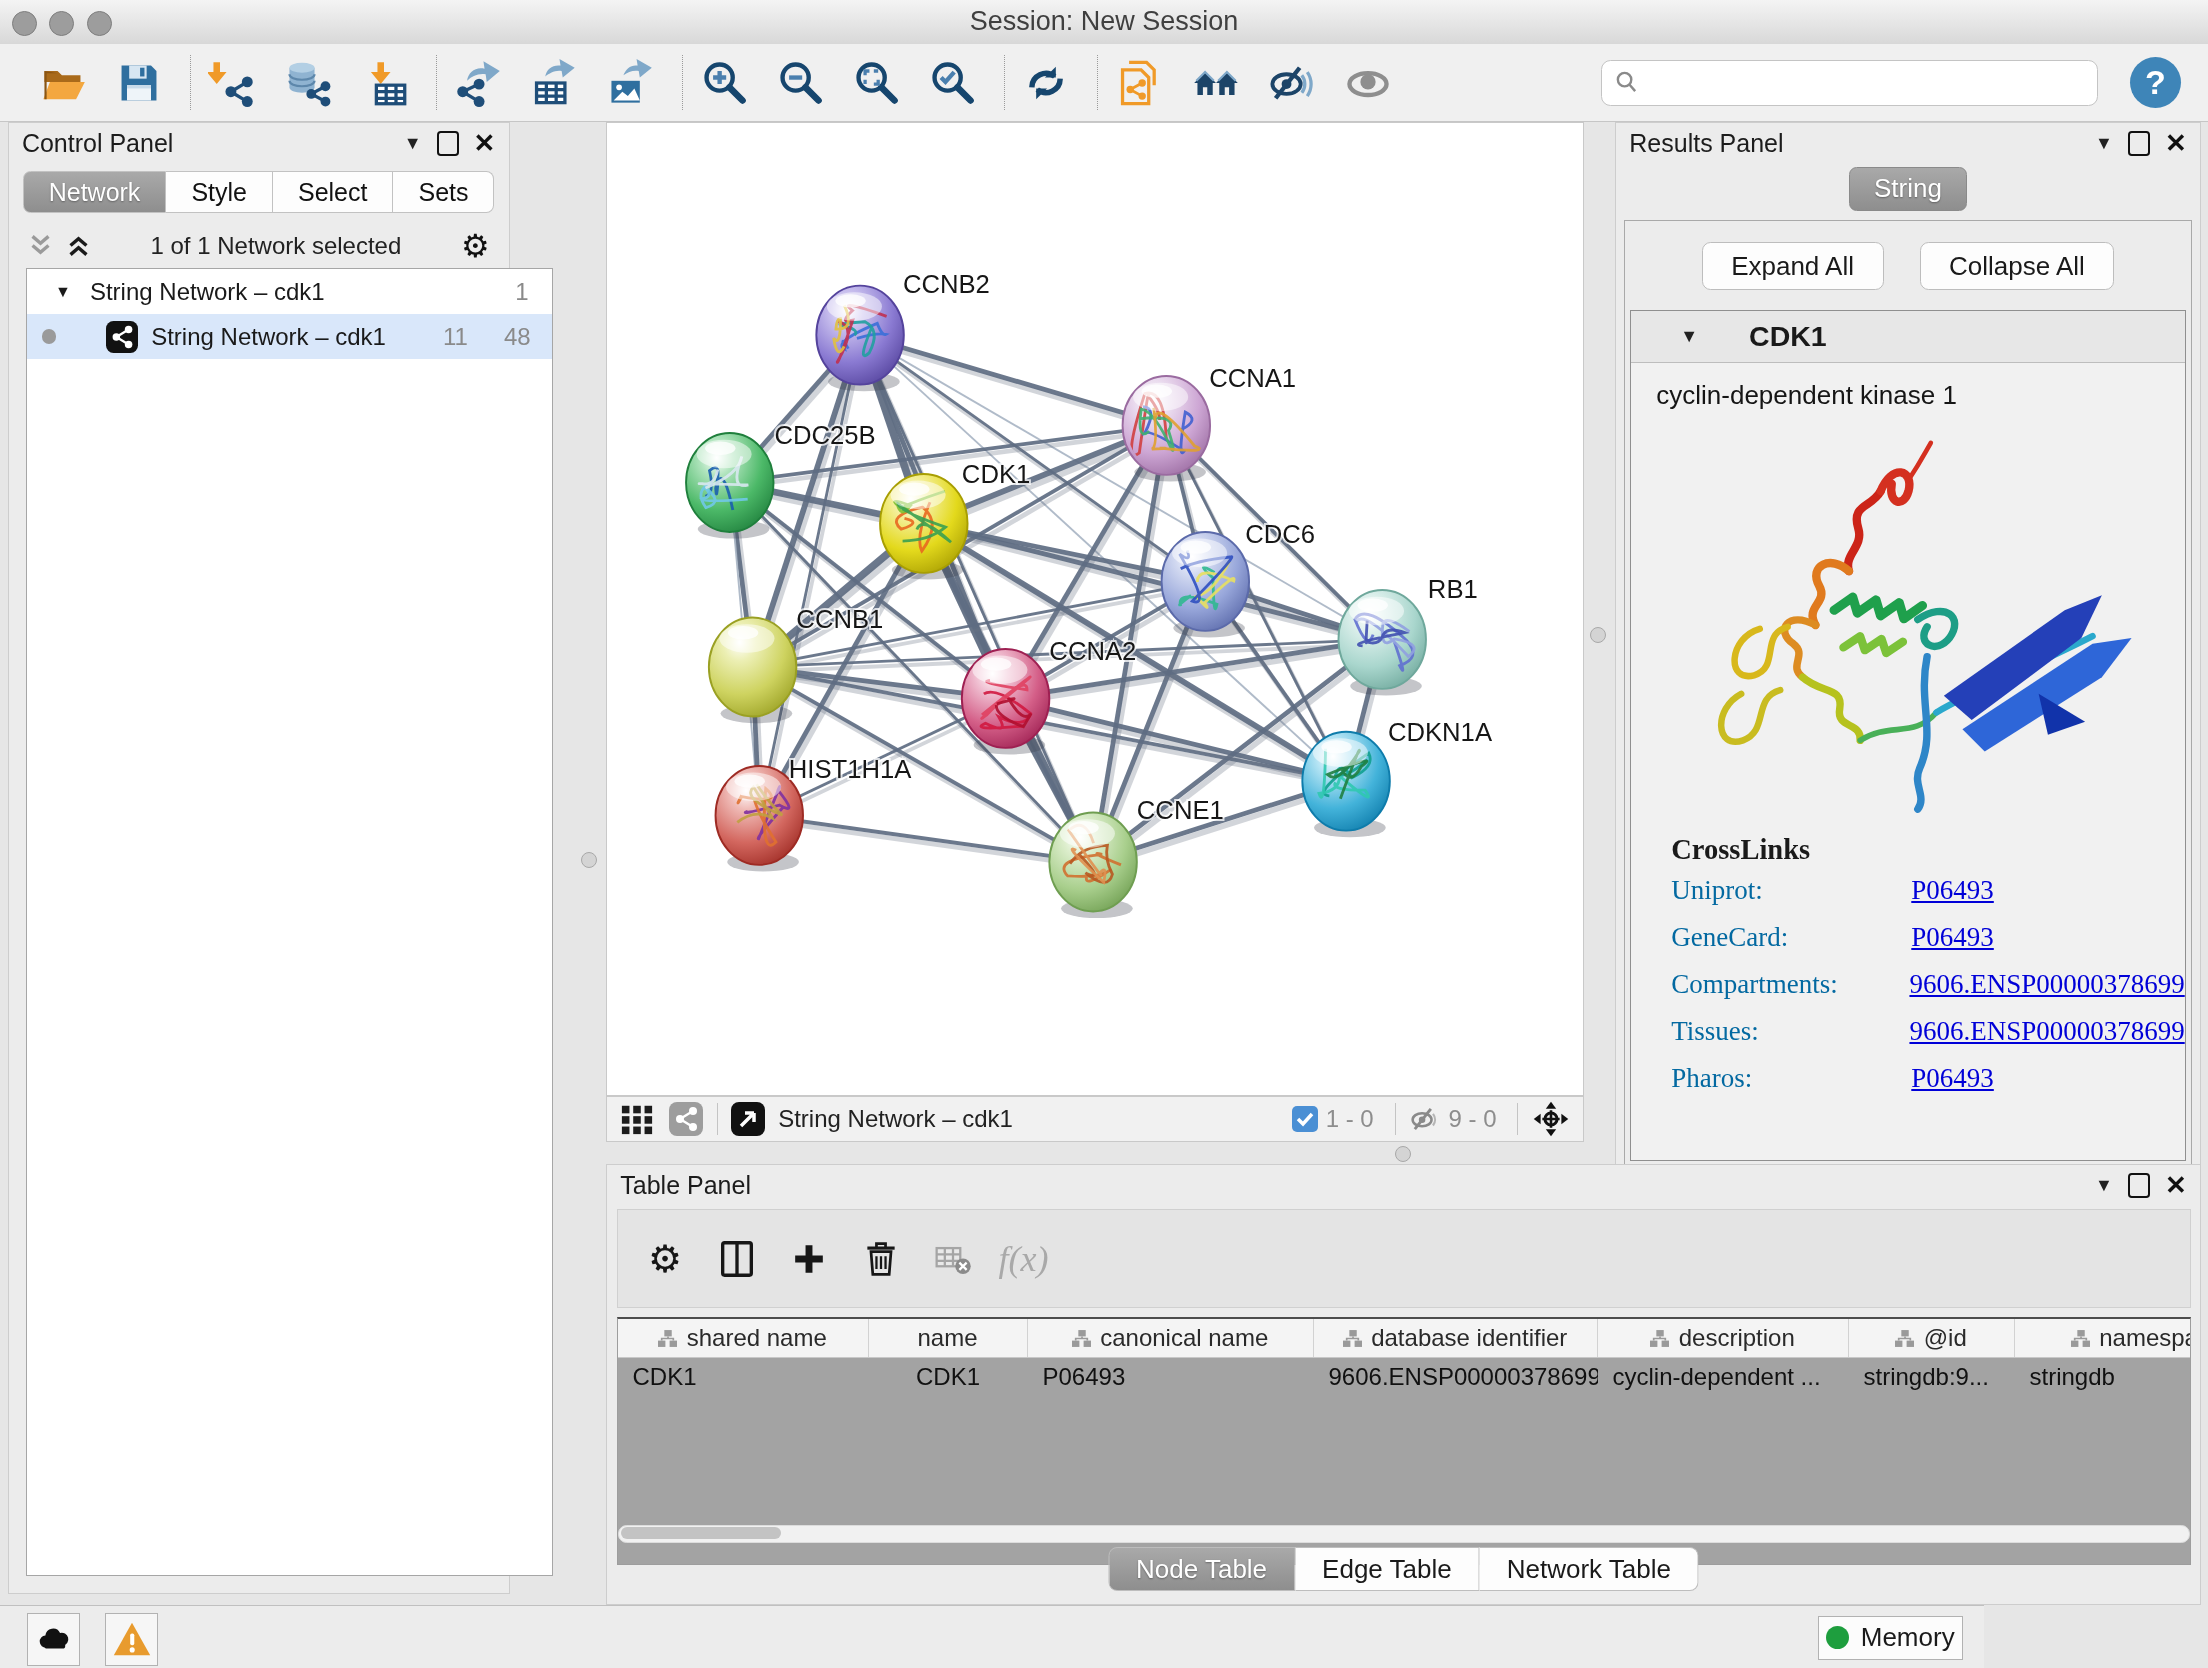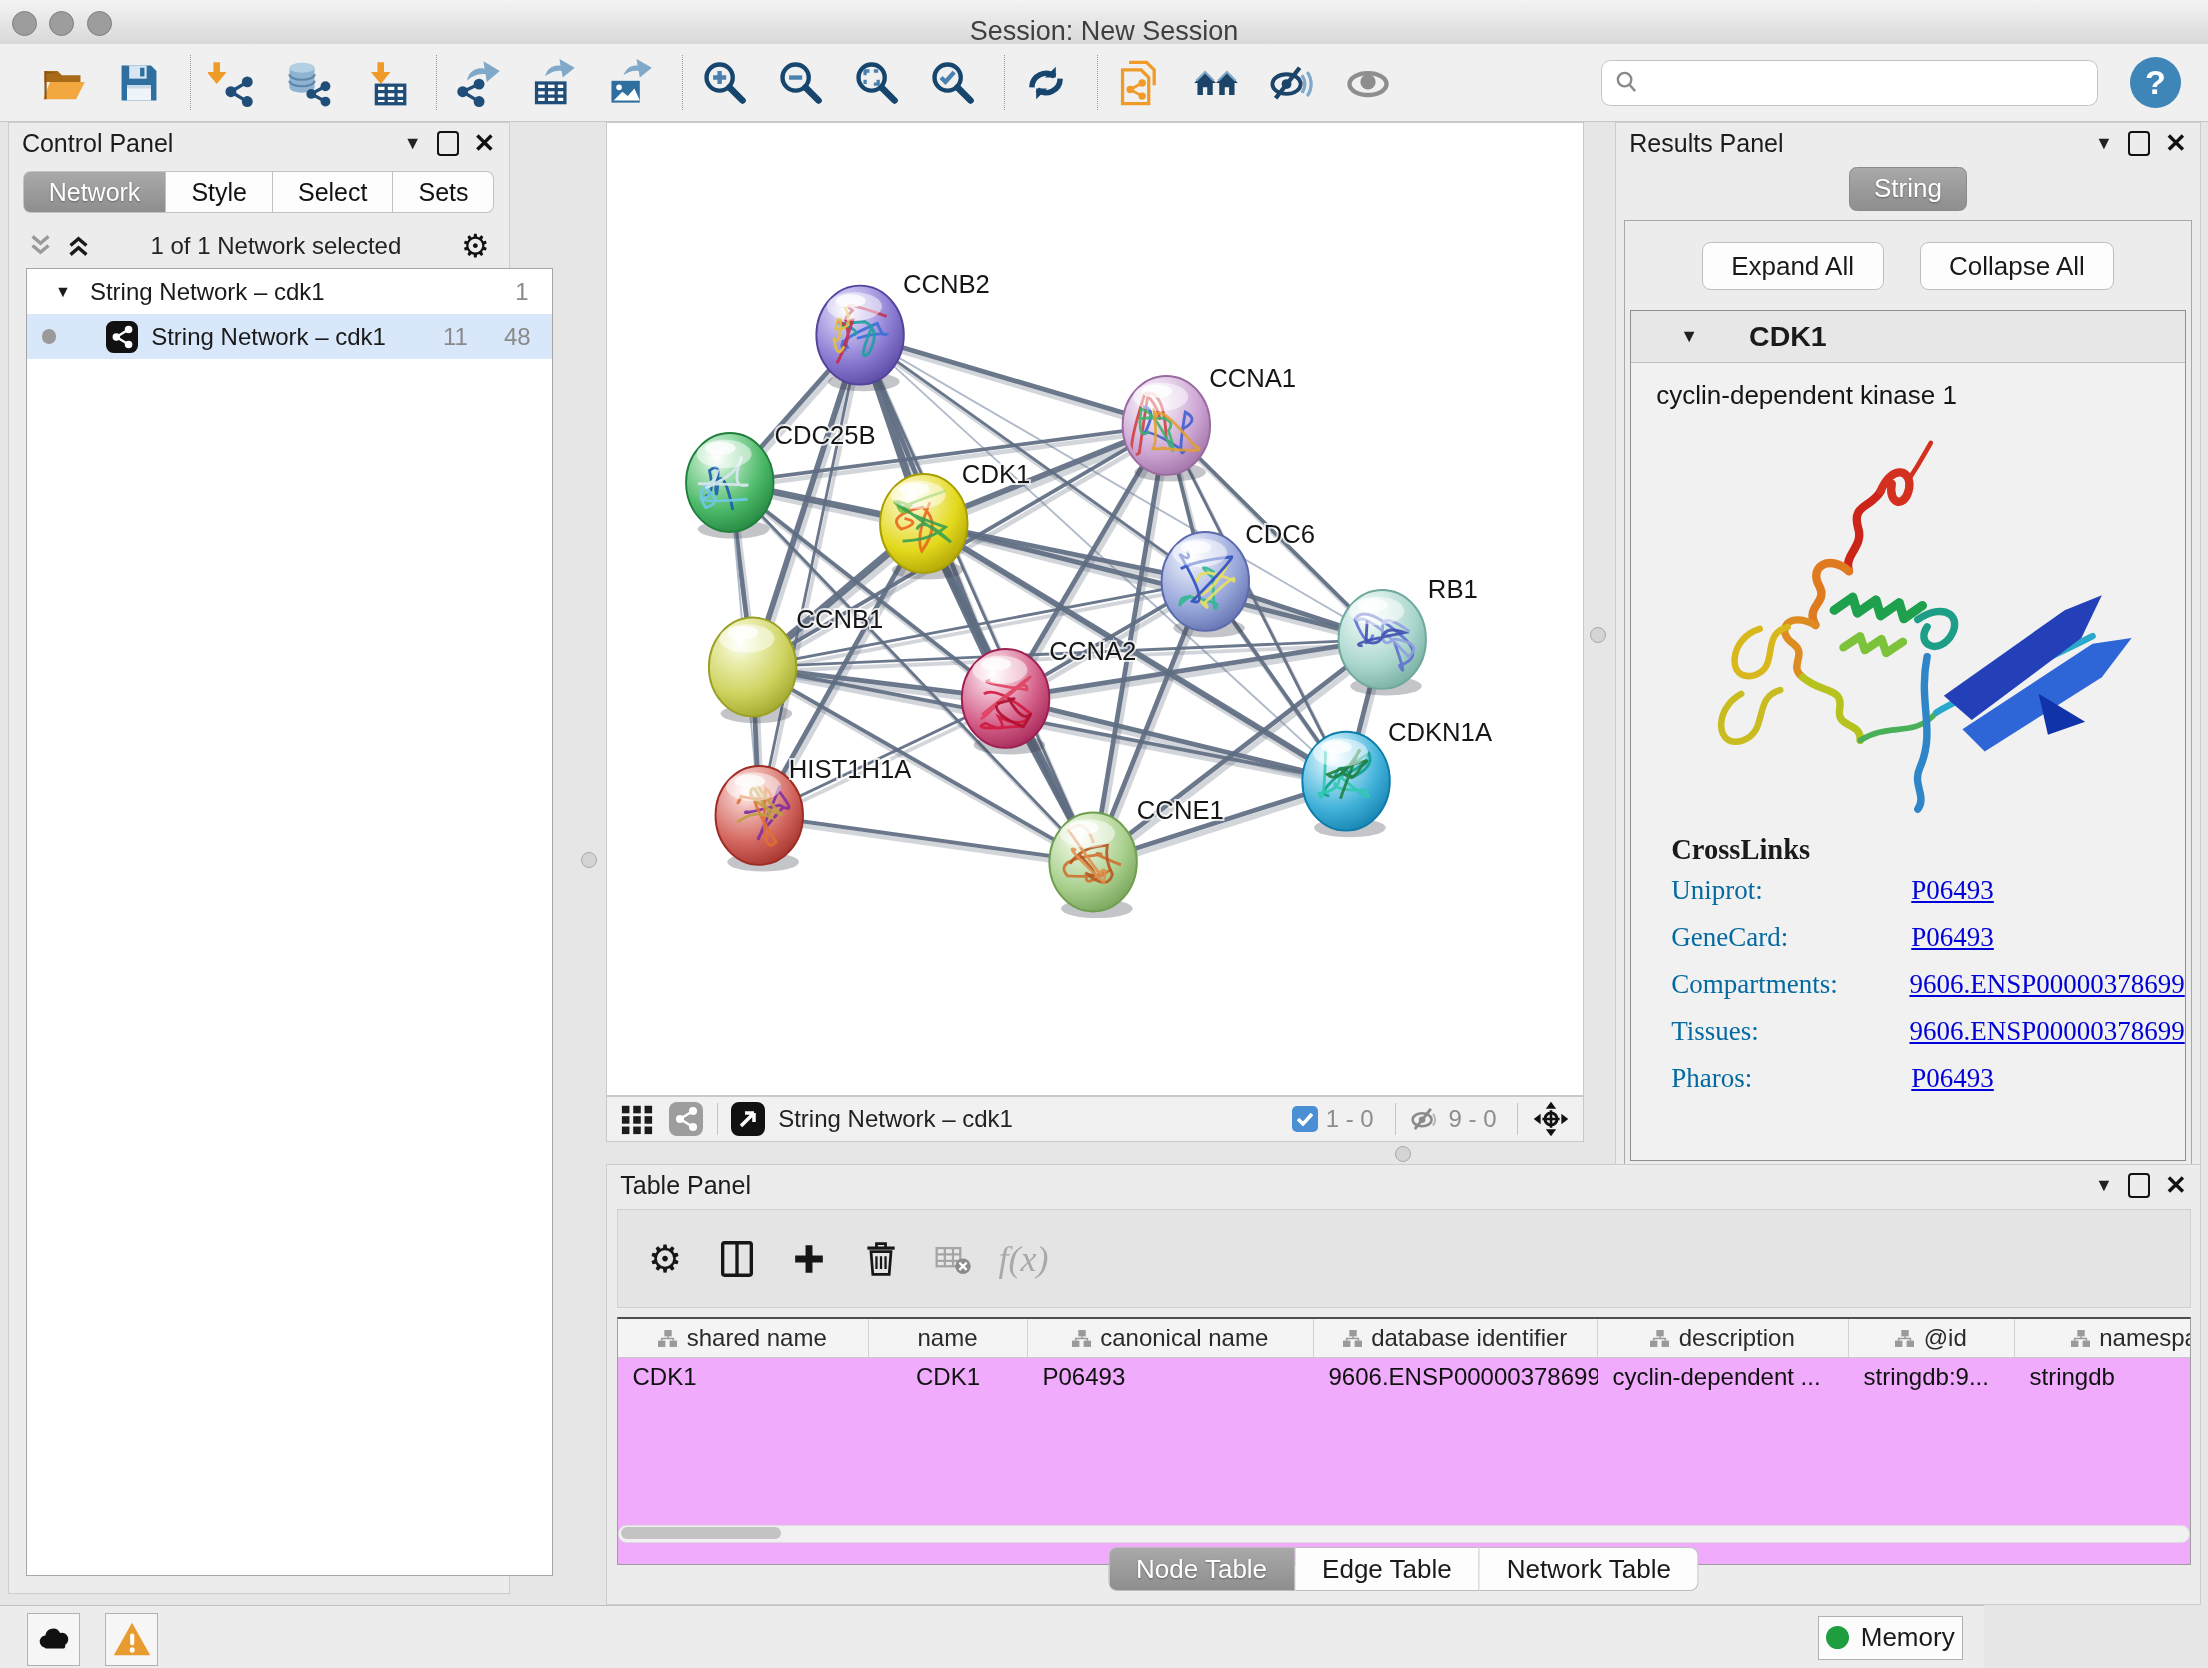--- a/index.html
+++ b/index.html
@@ -2,21 +2,21 @@
 <html style="font-size:15px"><head>
 <meta charset="utf-8">
 <style>
   html,body{margin:0;padding:0;}
   body{width:2208px;height:1668px;background:#e6e6e6;font-family:"Liberation Sans",sans-serif;color:#1a1a1a;position:relative;overflow:hidden;}
   .abs{position:absolute;}
 
   
   .titlebar{left:0;top:0;width:2208px;height:44px;background:linear-gradient(#f4f4f4,#d8d8d8);border-bottom:1px solid #b2b2b2;}
   .tlight{position:absolute;top:10.5px;width:23px;height:23px;border-radius:50%;background:#9d9d9d;border:1px solid #7e7e7e;}
-  .wintitle{position:absolute;top:16px;left:0;width:100%;text-align:center;font-size:27px;color:#3f3f3f;}
+  .wintitle{position:absolute;top:6px;left:0;width:100%;text-align:center;font-size:27px;color:#3f3f3f;}
 
   
   .toolbar{left:0;top:44px;width:2208px;height:78px;background:#f0f0f0;border-bottom:1px solid #c6c6c6;display:flex;align-items:center;padding-left:36px;box-sizing:border-box;}
   .tbtn{width:53px;height:53px;display:flex;align-items:center;justify-content:center;margin-right:23px;border-radius:5.7px;}
   .tsep{width:0;height:55px;border-left:1.9px dotted #9a9a9a;margin:0 15px 0 1.9px;}
   .searchbox{margin-left:auto;width:472px;height:44px;background:#fff;border:1px solid #c4c4c4;border-radius:9.5px;display:flex;align-items:center;padding:0 11.4px;}
   .searchbox input{border:none;outline:none;font-size:23px;flex:1;margin-left:9.5px;font-family:"Liberation Sans",sans-serif;background:transparent;}
   .helpbtn{width:51px;height:51px;border-radius:50%;background:#3e85b8;color:#fff;font-size:34px;font-weight:bold;display:flex;align-items:center;justify-content:center;margin:0 27px 0 32px;}
 
   
@@ -68,21 +68,21 @@
   .xrow{display:flex;font-size:27px;margin-bottom:16px;}
   .xrow .xl{width:240px;color:#0369a1;}
   .xrow .xv{color:#0000d8;text-decoration:underline;}
 
   
   .tpanel{left:606px;top:1164px;width:1595px;height:441px;}
   .ttools{position:absolute;left:9.5px;right:9.5px;top:44px;height:99px;background:#e4e4e4;border:1px solid #d0d0d0;display:flex;align-items:center;padding-left:21px;box-sizing:border-box;}
   .ttbtn{width:53px;height:53px;display:flex;align-items:center;justify-content:center;margin-right:19px;}
   .fx{font-family:"Liberation Serif",serif;font-style:italic;font-size:36px;color:#a9a9a9;}
   .tgear{font-size:38px;color:#161616;line-height:1;}
-  .tablebox{position:absolute;left:9.5px;right:9.5px;top:152px;height:245px;background:#f0abfc;border:1px solid #9d9d9d;border-top:2.9px solid #4d4d4d;overflow:hidden;}
+  .tablebox{position:absolute;left:9.5px;right:9.5px;top:152px;height:245px;background:#a3a3a3;border:1px solid #9d9d9d;border-top:2.9px solid #4d4d4d;overflow:hidden;}
   .thead{display:grid;grid-template-columns:251px 159px 286px 284px 251px 166px 266px;height:38px;background:#f4f4f4;border-bottom:1px solid #c8c8c8;}
   .th{display:flex;align-items:center;justify-content:center;gap:9.5px;font-size:24px;color:#2a2a2a;border-right:1px solid #d2d2d2;overflow:hidden;white-space:nowrap;}
   .trowd{display:grid;grid-template-columns:251px 159px 286px 284px 251px 166px 266px;height:38px;}
   .td{font-size:24px;padding-left:15px;display:flex;align-items:center;overflow:hidden;white-space:nowrap;color:#111;}
   .td.center{justify-content:center;padding-left:0;}
   .hscroll{position:absolute;left:11.4px;bottom:61px;width:1570px;height:16px;background:#f1f1f1;border:1px solid #dcdcdc;border-radius:8.6px;}
   .hthumb{width:160px;height:12.4px;margin:1px 0 0 1.9px;background:#c3c3c3;border-radius:6.7px;}
   .btabs{position:absolute;left:50%;transform:translateX(-50%);bottom:13.3px;display:flex;}
   .btab{height:42px;line-height:42px;padding:0 27px;background:#fdfdfd;border:1px solid #bdbdbd;border-left:none;font-size:26px;}
   .btab:first-child{border-left:1px solid #bdbdbd;border-radius:8.6px 0 0 8.6px;}

